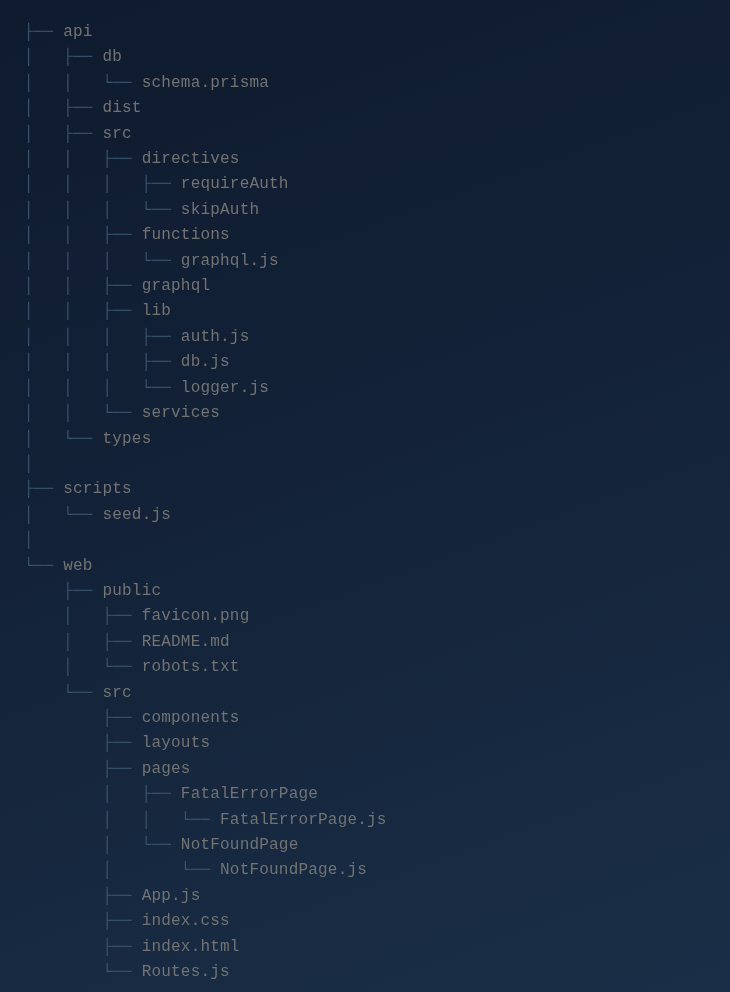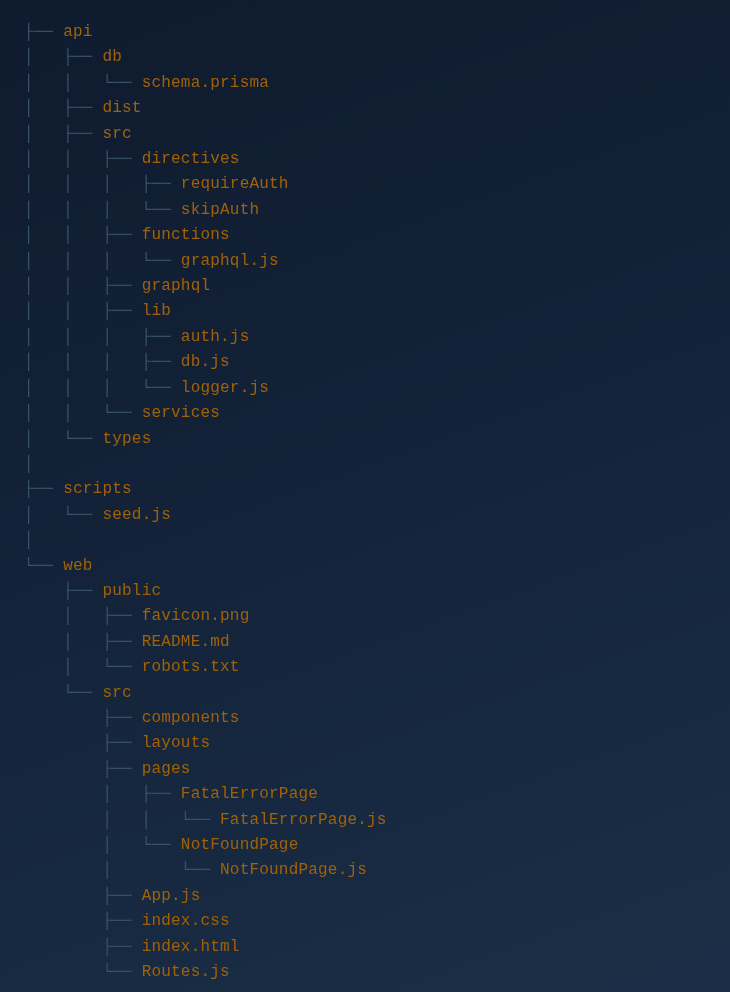--- a/index.html
+++ b/index.html
@@ -17,21 +17,21 @@
   .tree {
     padding: 20px 0 0 24px;
     white-space: pre;
     letter-spacing: 0.2px;
   }
   .branch {
     color: #3a566e;
     font-weight: 400;
   }
   .name {
-    color: #a16207;
+    color: #737373;
     font-weight: 500;
   }
   .row { display: block; }
 </style>
 </head>
 <body>
 
 <div class="tree" id="tree-root"><span class="row"><span class="branch">├── </span><span class="name">api</span></span><span class="row"><span class="branch">│   ├── </span><span class="name">db</span></span><span class="row"><span class="branch">│   │   └── </span><span class="name">schema.prisma</span></span><span class="row"><span class="branch">│   ├── </span><span class="name">dist</span></span><span class="row"><span class="branch">│   ├── </span><span class="name">src</span></span><span class="row"><span class="branch">│   │   ├── </span><span class="name">directives</span></span><span class="row"><span class="branch">│   │   │   ├── </span><span class="name">requireAuth</span></span><span class="row"><span class="branch">│   │   │   └── </span><span class="name">skipAuth</span></span><span class="row"><span class="branch">│   │   ├── </span><span class="name">functions</span></span><span class="row"><span class="branch">│   │   │   └── </span><span class="name">graphql.js</span></span><span class="row"><span class="branch">│   │   ├── </span><span class="name">graphql</span></span><span class="row"><span class="branch">│   │   ├── </span><span class="name">lib</span></span><span class="row"><span class="branch">│   │   │   ├── </span><span class="name">auth.js</span></span><span class="row"><span class="branch">│   │   │   ├── </span><span class="name">db.js</span></span><span class="row"><span class="branch">│   │   │   └── </span><span class="name">logger.js</span></span><span class="row"><span class="branch">│   │   └── </span><span class="name">services</span></span><span class="row"><span class="branch">│   └── </span><span class="name">types</span></span><span class="row"><span class="branch">│</span><span class="name"></span></span><span class="row"><span class="branch">├── </span><span class="name">scripts</span></span><span class="row"><span class="branch">│   └── </span><span class="name">seed.js</span></span><span class="row"><span class="branch">│</span><span class="name"></span></span><span class="row"><span class="branch">└── </span><span class="name">web</span></span><span class="row"><span class="branch">    ├── </span><span class="name">public</span></span><span class="row"><span class="branch">    │   ├── </span><span class="name">favicon.png</span></span><span class="row"><span class="branch">    │   ├── </span><span class="name">README.md</span></span><span class="row"><span class="branch">    │   └── </span><span class="name">robots.txt</span></span><span class="row"><span class="branch">    └── </span><span class="name">src</span></span><span class="row"><span class="branch">        ├── </span><span class="name">components</span></span><span class="row"><span class="branch">        ├── </span><span class="name">layouts</span></span><span class="row"><span class="branch">        ├── </span><span class="name">pages</span></span><span class="row"><span class="branch">        │   ├── </span><span class="name">FatalErrorPage</span></span><span class="row"><span class="branch">        │   │   └── </span><span class="name">FatalErrorPage.js</span></span><span class="row"><span class="branch">        │   └── </span><span class="name">NotFoundPage</span></span><span class="row"><span class="branch">        │       └── </span><span class="name">NotFoundPage.js</span></span><span class="row"><span class="branch">        ├── </span><span class="name">App.js</span></span><span class="row"><span class="branch">        ├── </span><span class="name">index.css</span></span><span class="row"><span class="branch">        ├── </span><span class="name">index.html</span></span><span class="row"><span class="branch">        └── </span><span class="name">Routes.js</span></span></div>
 
 </body></html>

